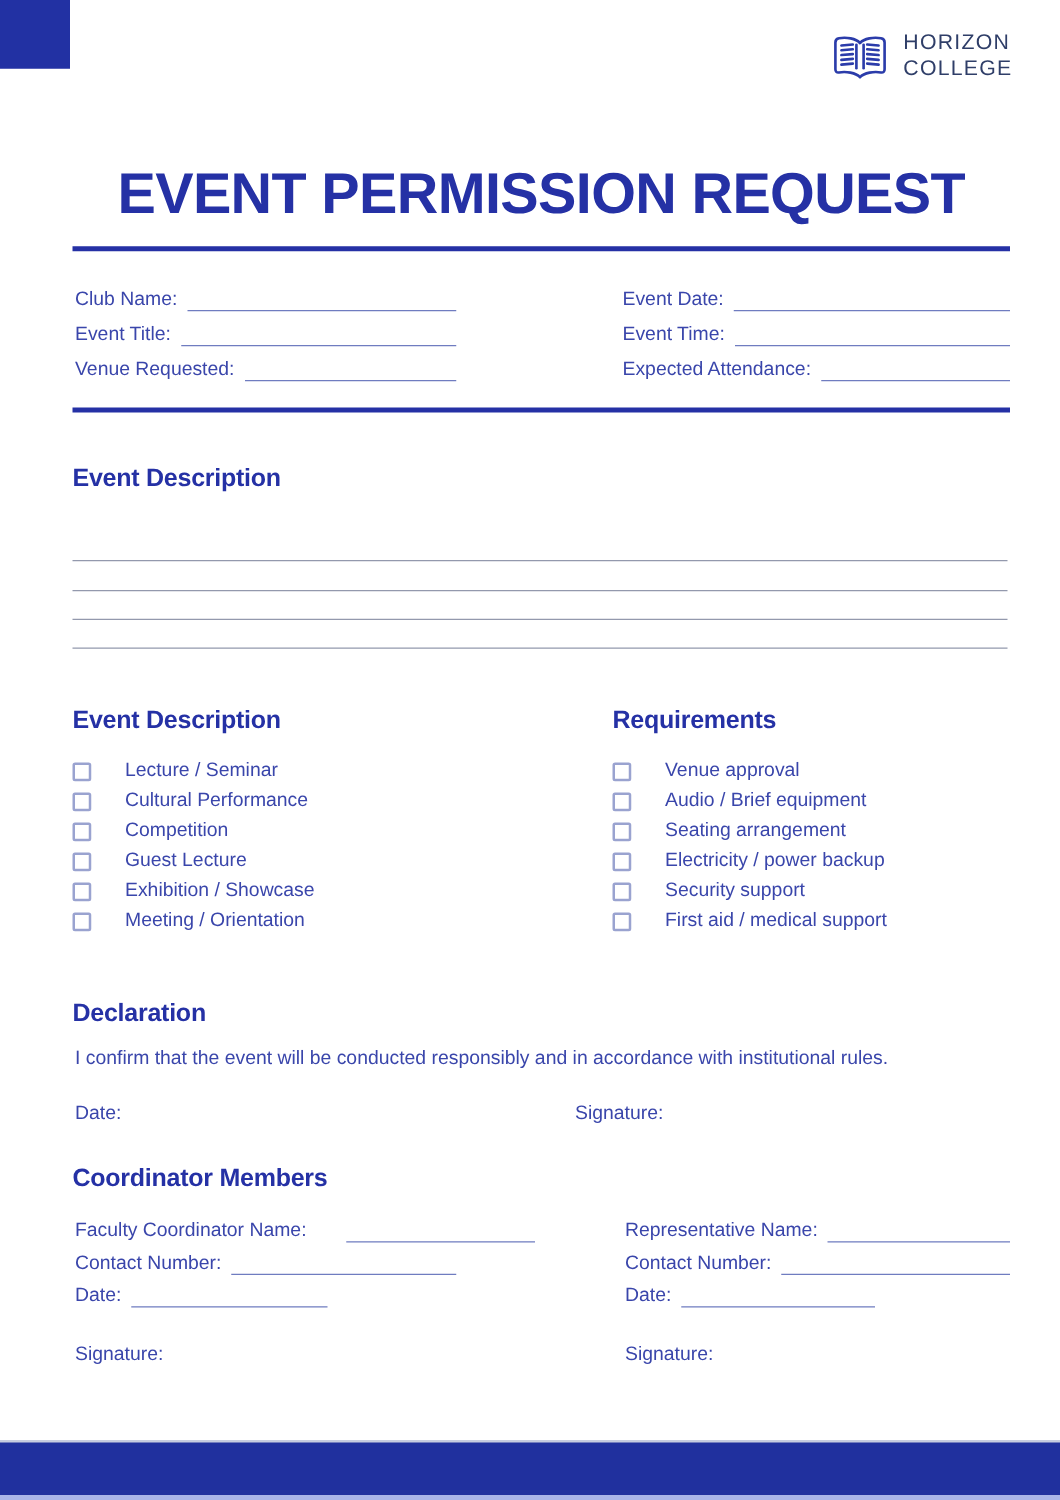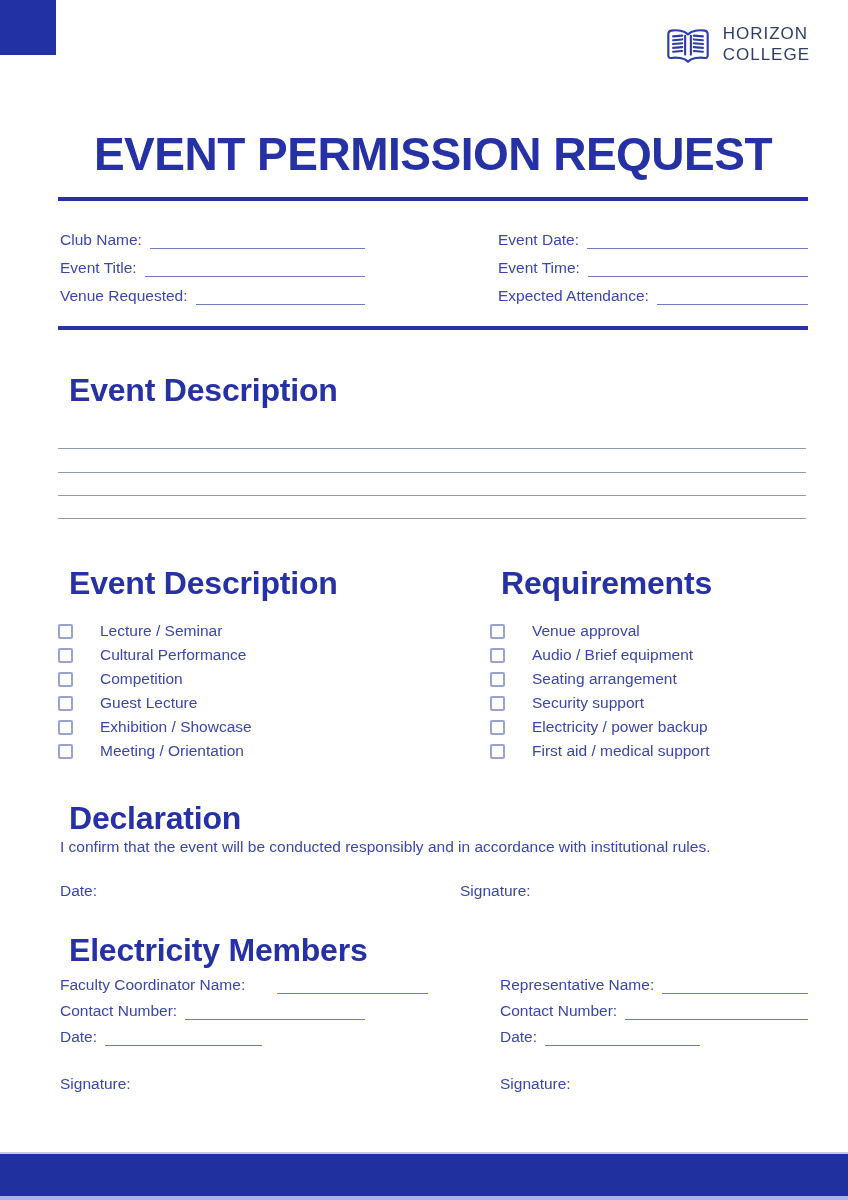--- a/index.html
+++ b/index.html
@@ -38,21 +38,21 @@
   .rule-2{top:326px;}
   
   .topfields{position:absolute;top:231px;left:58px;width:750px;}
   .tf-col{position:absolute;top:0;}
   .tf-left{left:2px;width:305px;}
   .tf-right{left:440px;width:310px;}
   .frow{display:flex;align-items:flex-end;height:18px;margin-bottom:10px;font-size:15.5px;}
   .frow .flabel{white-space:nowrap;}
   .frow .uline{flex:1;border-bottom:1.5px solid var(--underline);margin-left:8px;height:14px;}
   
-  .sec-heading{font-size:32px;font-weight:bold;letter-spacing:-0.2px;color:var(--heading);margin-left:11px;}
+  .sec-heading{font-size:20px;font-weight:bold;letter-spacing:-0.2px;color:var(--heading);}
   
   .desc{position:absolute;top:372px;left:58px;width:750px;}
   .desc-hint{position:absolute;top:41px;left:2px;font-size:15.5px;}
   .desc-lines{position:absolute;top:54px;left:0;width:748px;}
   .dline{height:23.3px;border-bottom:1px solid var(--desc_line);}
   
   .checkarea{position:absolute;top:565px;left:58px;width:750px;}
   .cb-col{position:absolute;top:0;}
   .cb-left{left:0;width:370px;}
   .cb-right{left:432px;width:318px;}
@@ -195,45 +195,45 @@
         <div class="cb-row">
           <span class="cb-box"></span>
           <span class="cb-label">Audio / Brief equipment</span>
         </div>
         <div class="cb-row">
           <span class="cb-box"></span>
           <span class="cb-label">Seating arrangement</span>
         </div>
         <div class="cb-row">
           <span class="cb-box"></span>
+          <span class="cb-label">Electricity / power backup</span>
+        </div>
+        <div class="cb-row">
+          <span class="cb-box"></span>
           <span class="cb-label">Security support</span>
-        </div>
-        <div class="cb-row">
-          <span class="cb-box"></span>
-          <span class="cb-label">Electricity / power backup</span>
         </div>
         <div class="cb-row">
           <span class="cb-box"></span>
           <span class="cb-label">First aid / medical support</span>
         </div>
       </div>
     </div>
   </div>
 
   <div class="decl">
     <div class="sec-heading">Declaration</div>
     <div class="decl-text">I confirm that the event will be conducted responsibly and in accordance with institutional rules.</div>
     <div class="decl-row">
       <span>Date:</span>
       <span class="decl-sig">Signature:</span>
     </div>
   </div>
 
   <div class="members">
-    <div class="sec-heading">Electricity Members</div>
+    <div class="sec-heading">Coordinator Members</div>
 
     <div class="m-col m-left">
       <div class="frow w370">
         <span class="flabel">Faculty Coordinator Name:</span>
         <span class="uline"></span>
       </div>
       <div class="frow w307">
         <span class="flabel">Contact Number:</span>
         <span class="uline"></span>
       </div>

